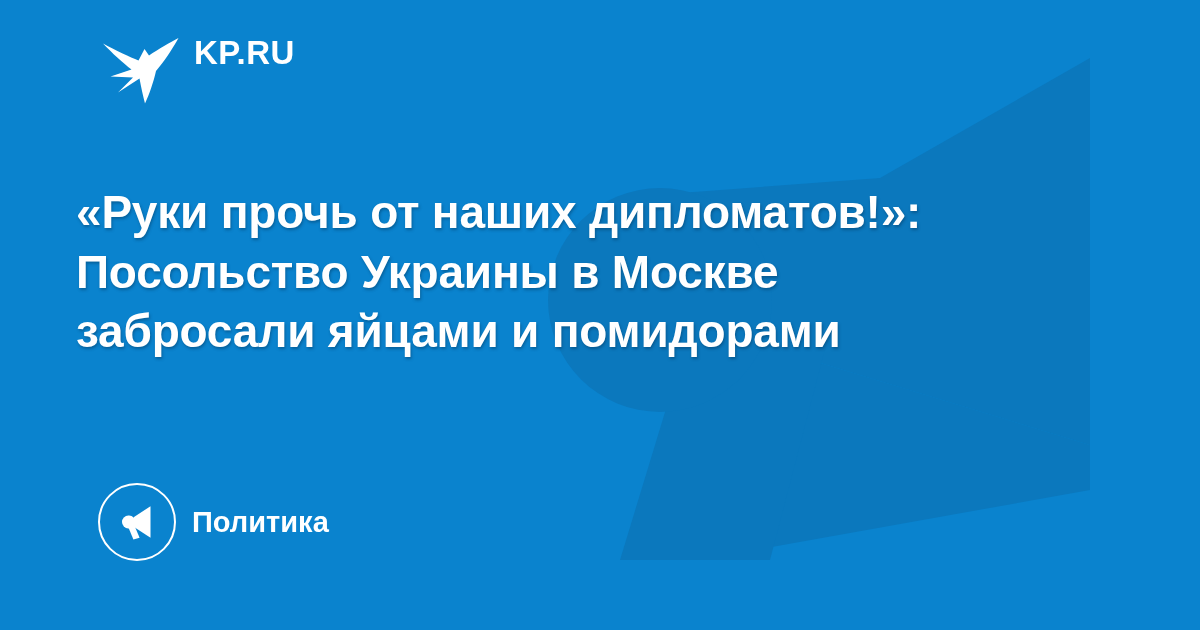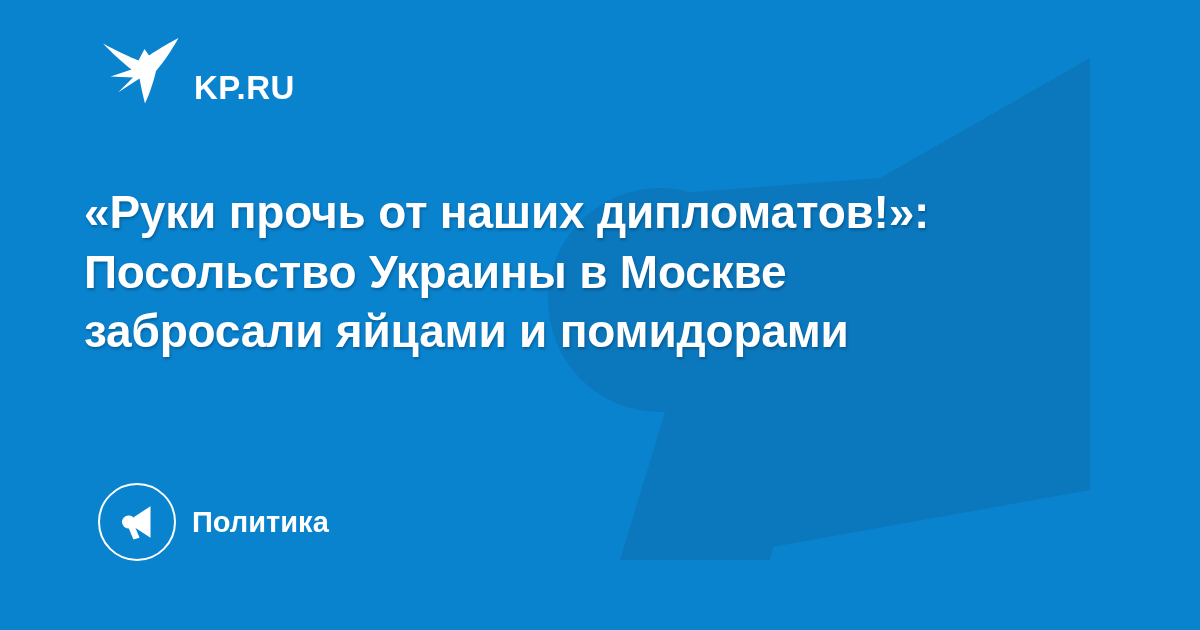--- a/index.html
+++ b/index.html
@@ -28,21 +28,21 @@
     width: 1200px;
     height: 630px;
   }
 
   
   #logo-row {
     position: absolute;
     left: 100px;
     top: 36px;
     display: flex;
-    align-items: flex-end;
+    align-items: flex-start;
     height: 68px;
   }
   #bird-mark {
     width: 80px;
     height: 68px;
     display: block;
     flex: 0 0 auto;
   }
   #logo-wordmark {
     margin-left: 14px;
@@ -50,21 +50,21 @@
     font-size: 33px;
     font-weight: 700;
     letter-spacing: 0.5px;
     line-height: 1;
     white-space: nowrap;
   }
 
   
   #headline {
     position: absolute;
-    left: 84px;
+    left: 76px;
     top: 152px;
     width: 900px;
     color: #ffffff;
     font-size: 46px;
     font-weight: 700;
     line-height: 1.30;
     letter-spacing: -0.2px;
     text-shadow: 1px 2px 3px rgba(0, 48, 84, 0.42);
     word-wrap: break-word;
   }

